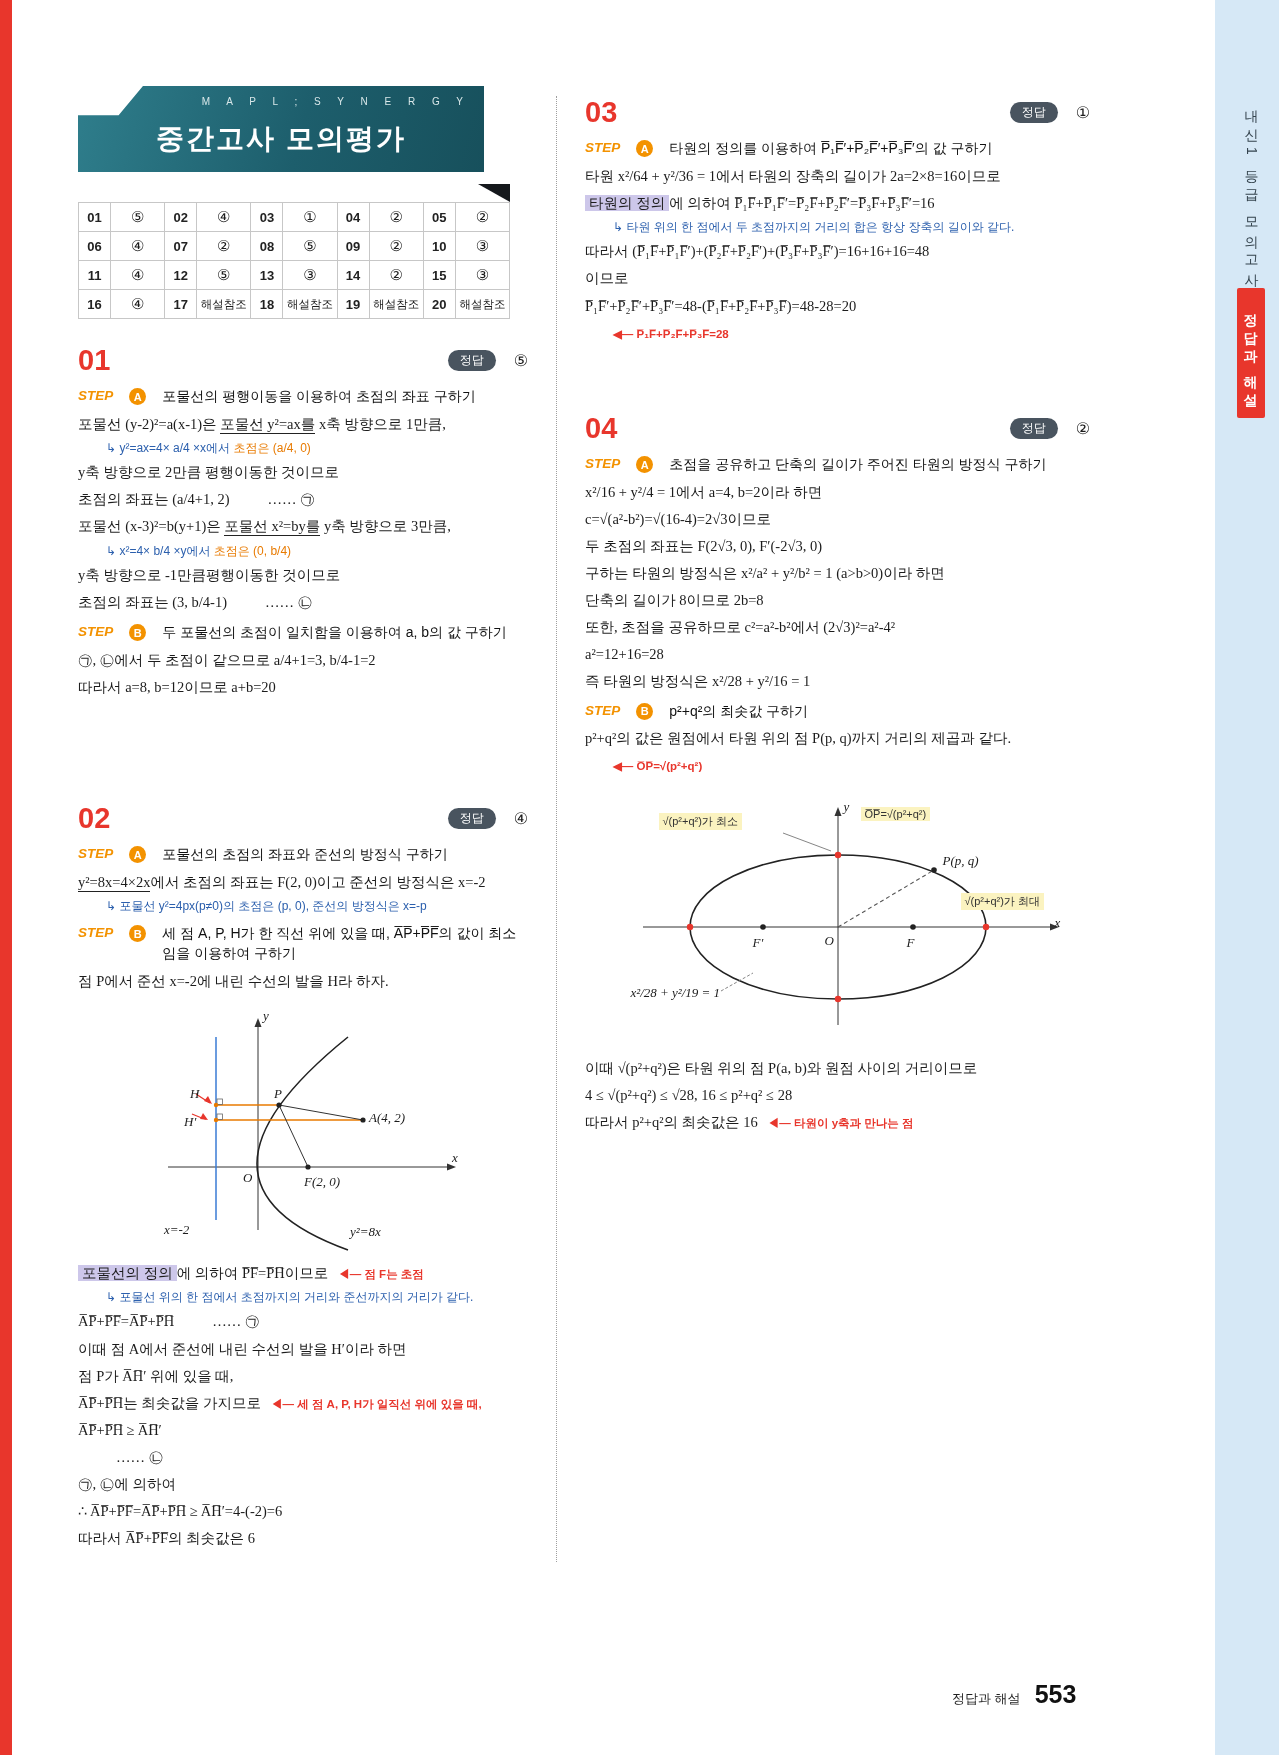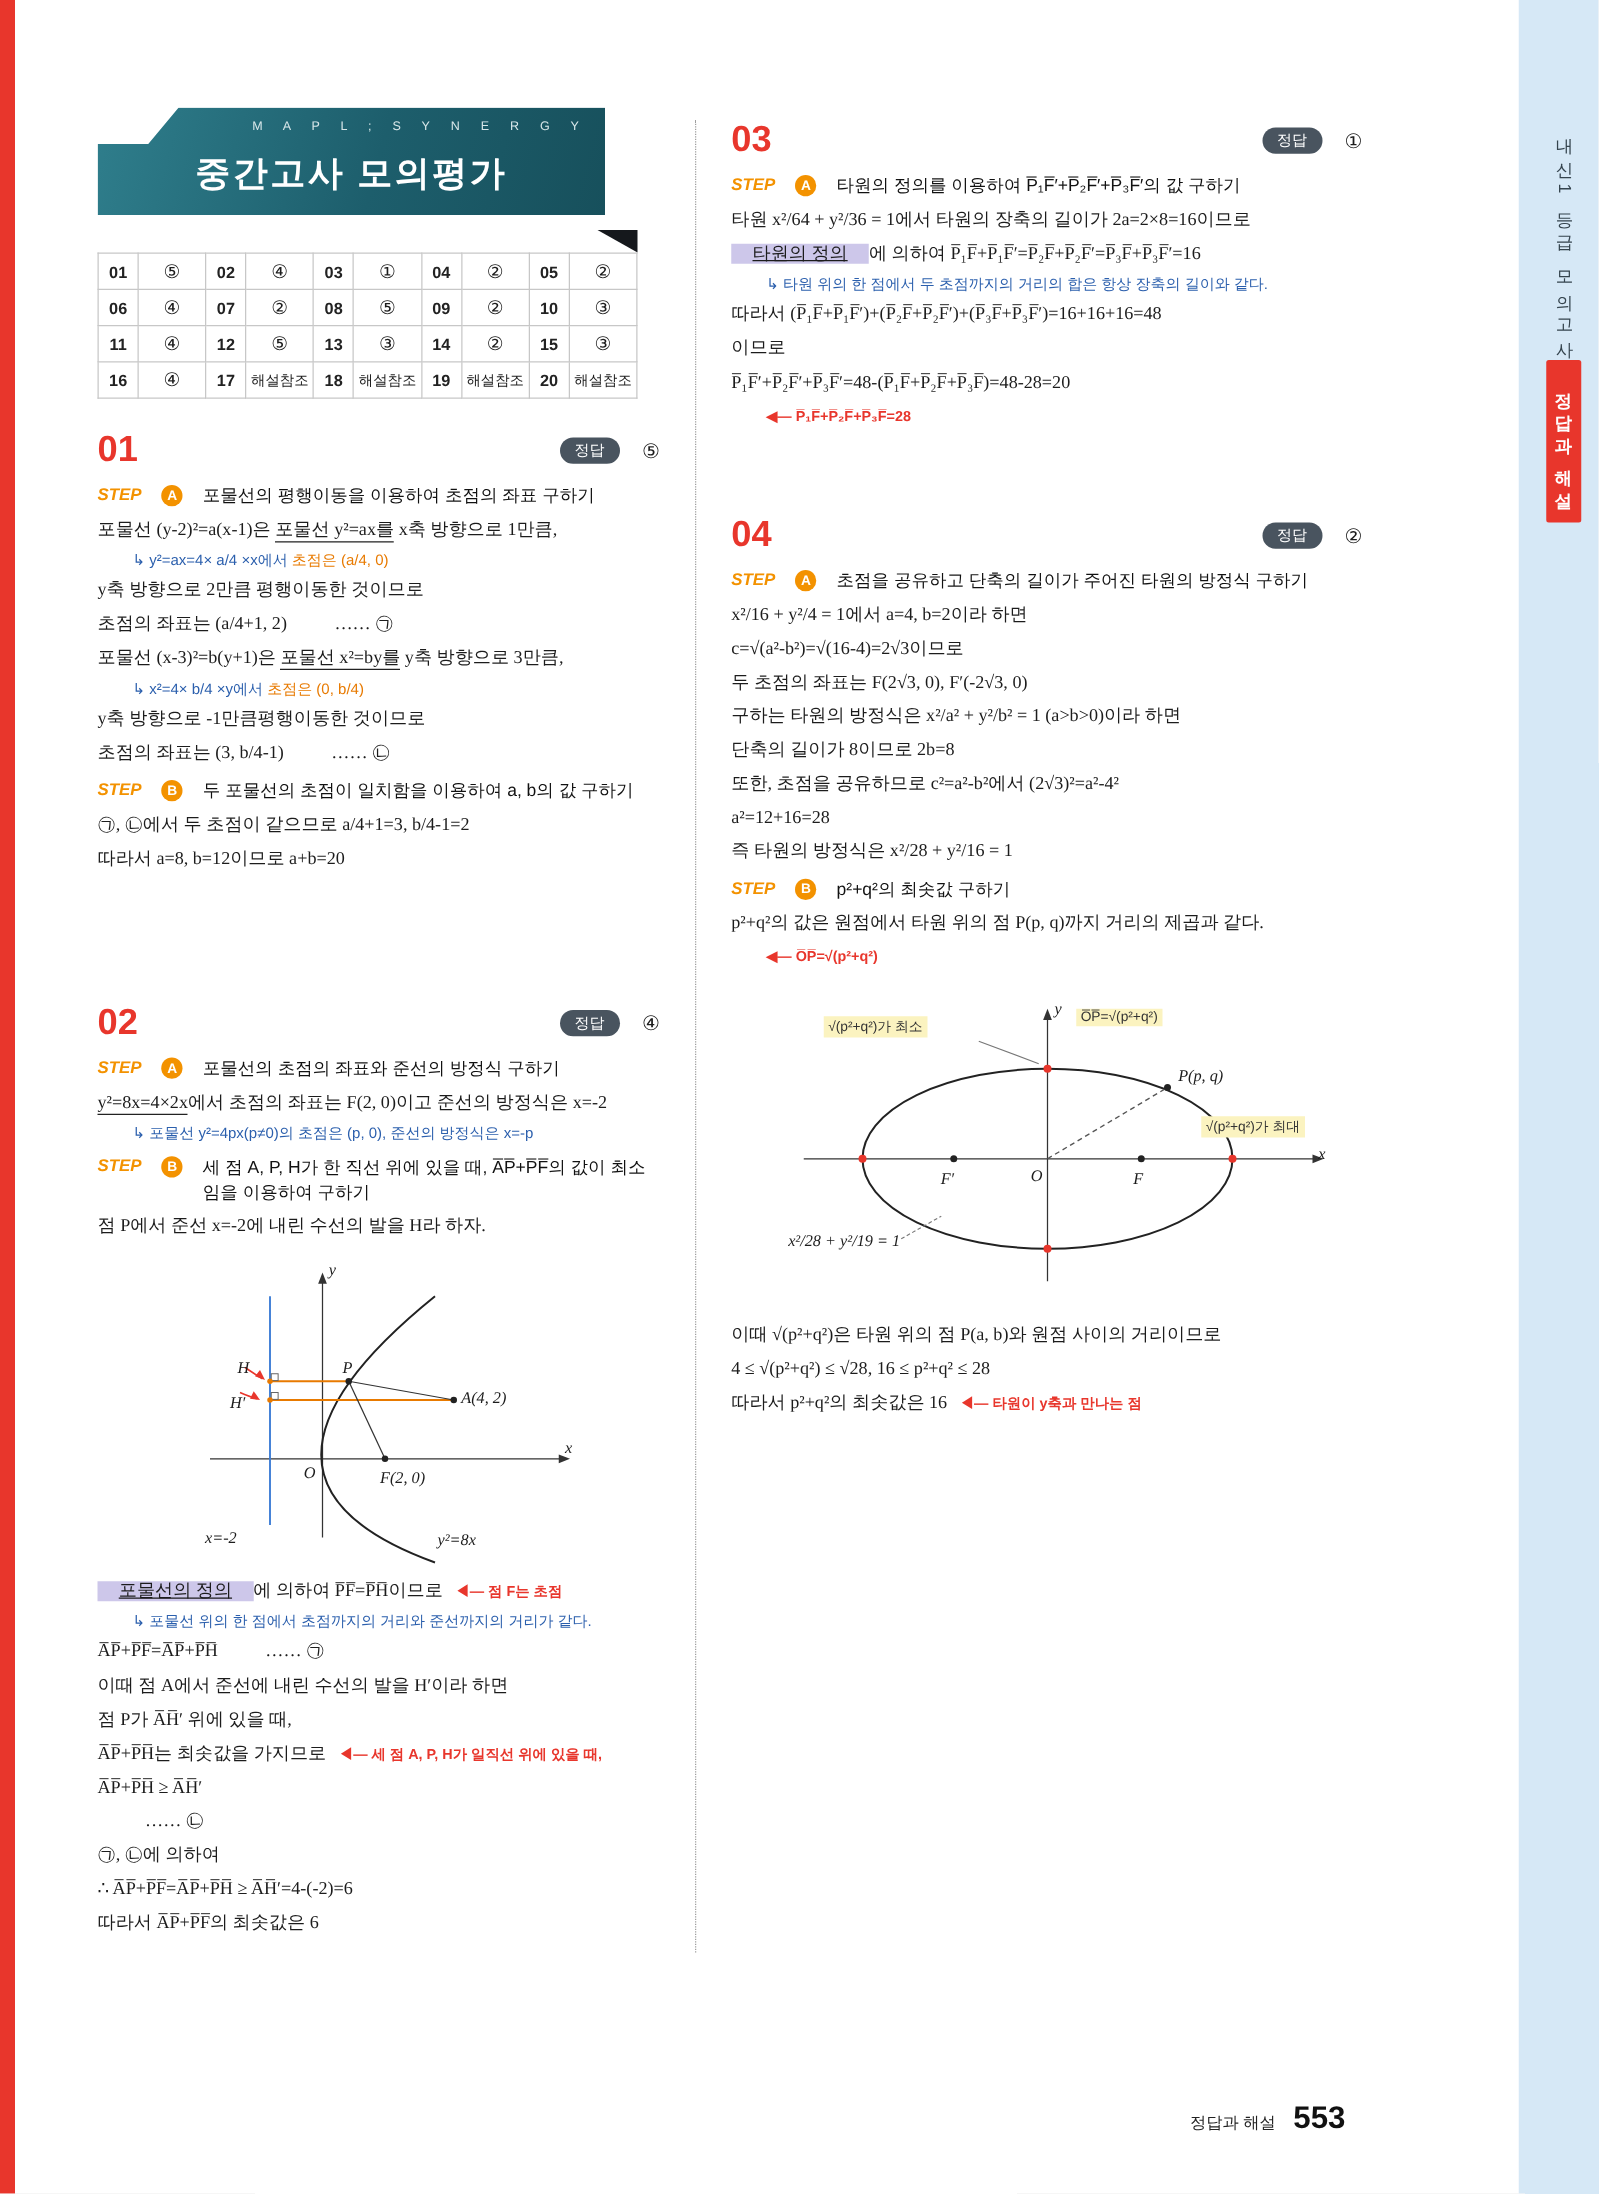--- a/index.html
+++ b/index.html
@@ -54,21 +54,21 @@
             font-size:11px; font-weight:bold; display:inline-flex; align-items:center; justify-content:center; margin-top:1px; }
   .step-title { font-weight:normal; font-size:14px; color:#111; line-height:1.4; }
 
   .t { font-size:14.5px; margin:5px 0; line-height:1.52; }
   .tag { margin-left:38px; }
   .ann { font-size:12px; margin:0 0 5px 28px; font-family:"Liberation Sans",sans-serif; line-height:1.4; }
   .ann .blue { color:#2b5fad; }
   .ann .orange { color:#e87a00; }
   .note { color:#e8362c; font-size:11.5px; font-family:"Liberation Sans",sans-serif; font-weight:bold; margin-left:10px; }
   .note-line { margin:2px 0 4px 28px; }
-  .hl { background:#cdc7ea; padding:0 17px;text-decoration:underline; }
+  .hl { background:#cdc7ea; padding:0 4px; }
   .ul { border-bottom:1px solid #222; padding-bottom:1px; }
 
   .figure { position:relative; margin:10px auto; }
   .fl { position:absolute; font-size:13px; font-style:italic; font-family:"Liberation Serif",serif; white-space:nowrap; }
   .fl-y { position:absolute; font-size:11px; background:#fbf3c0; padding:1px 4px; white-space:nowrap;
           font-family:"Liberation Sans",sans-serif; color:#333; }
 
   .footer { position:absolute; left:952px; top:1680px; display:flex; align-items:baseline; gap:14px;
           font-family:"Liberation Sans",sans-serif; }
   .footer-label { font-size:13px; color:#222; }

